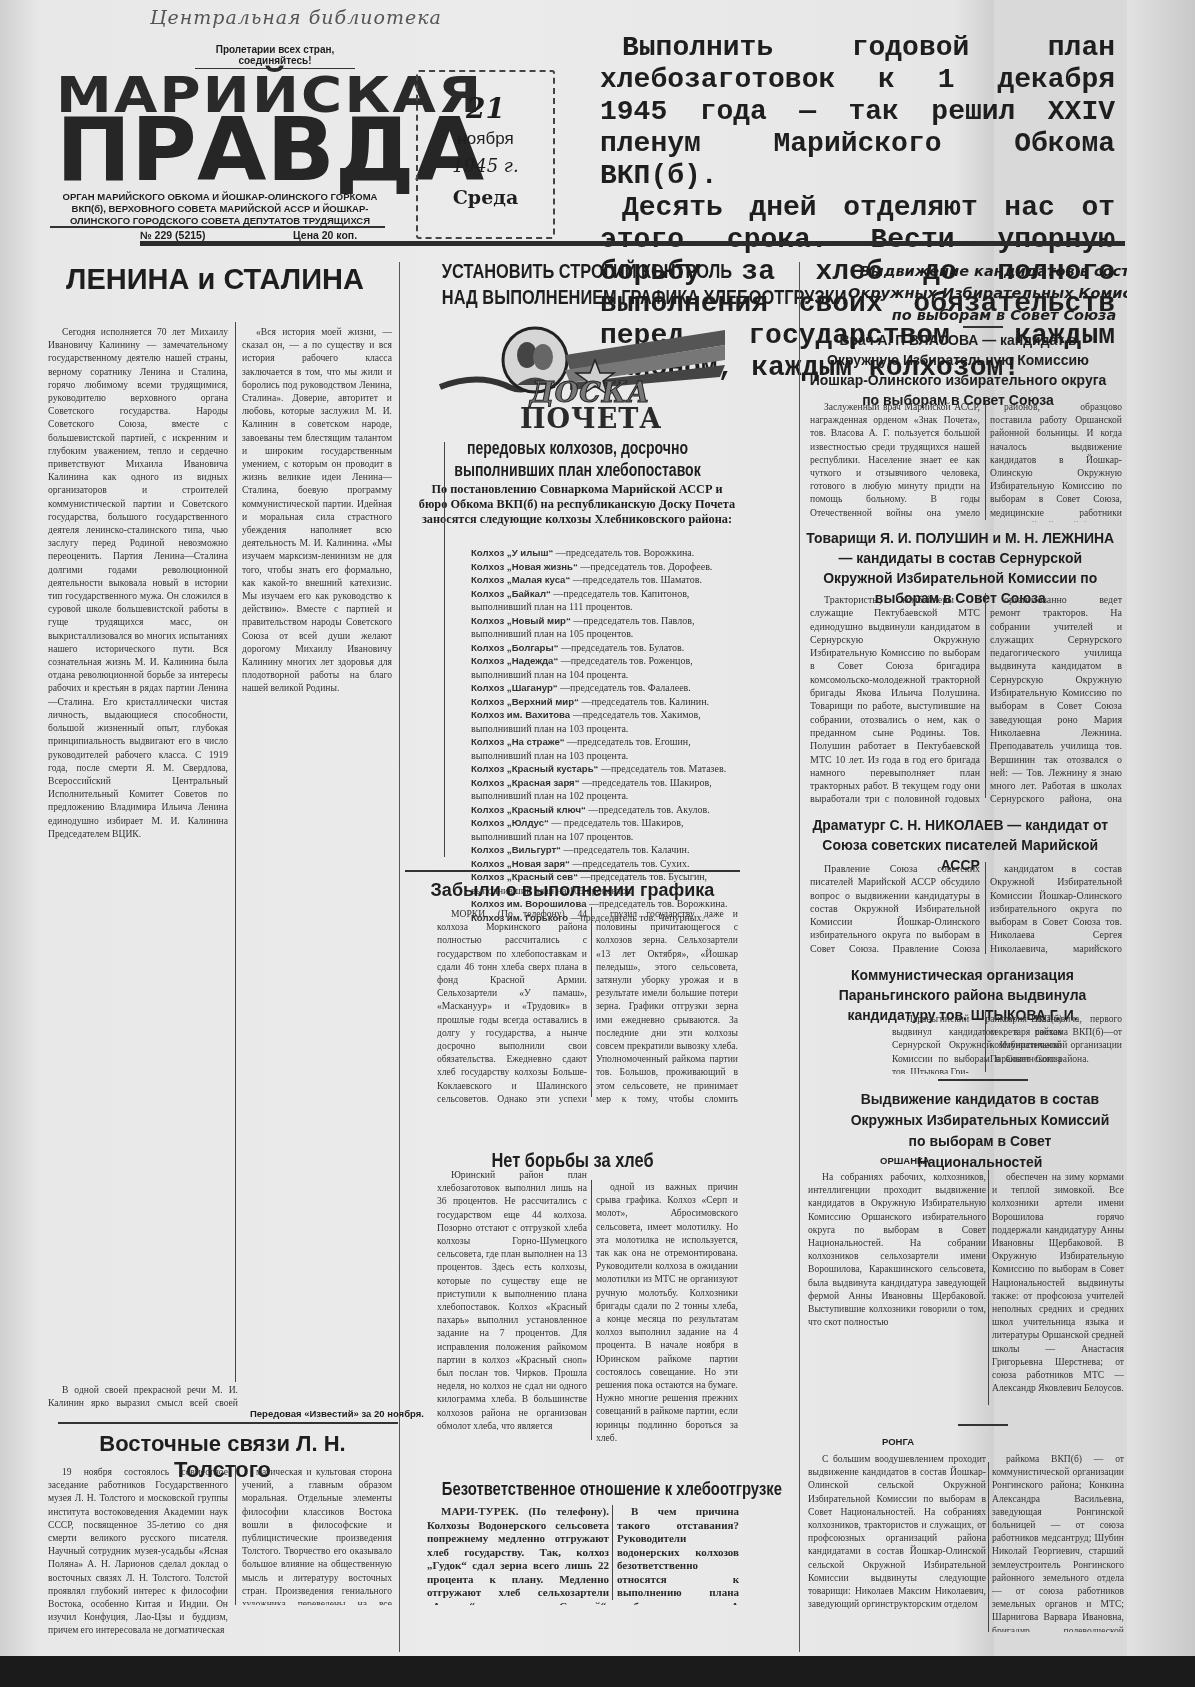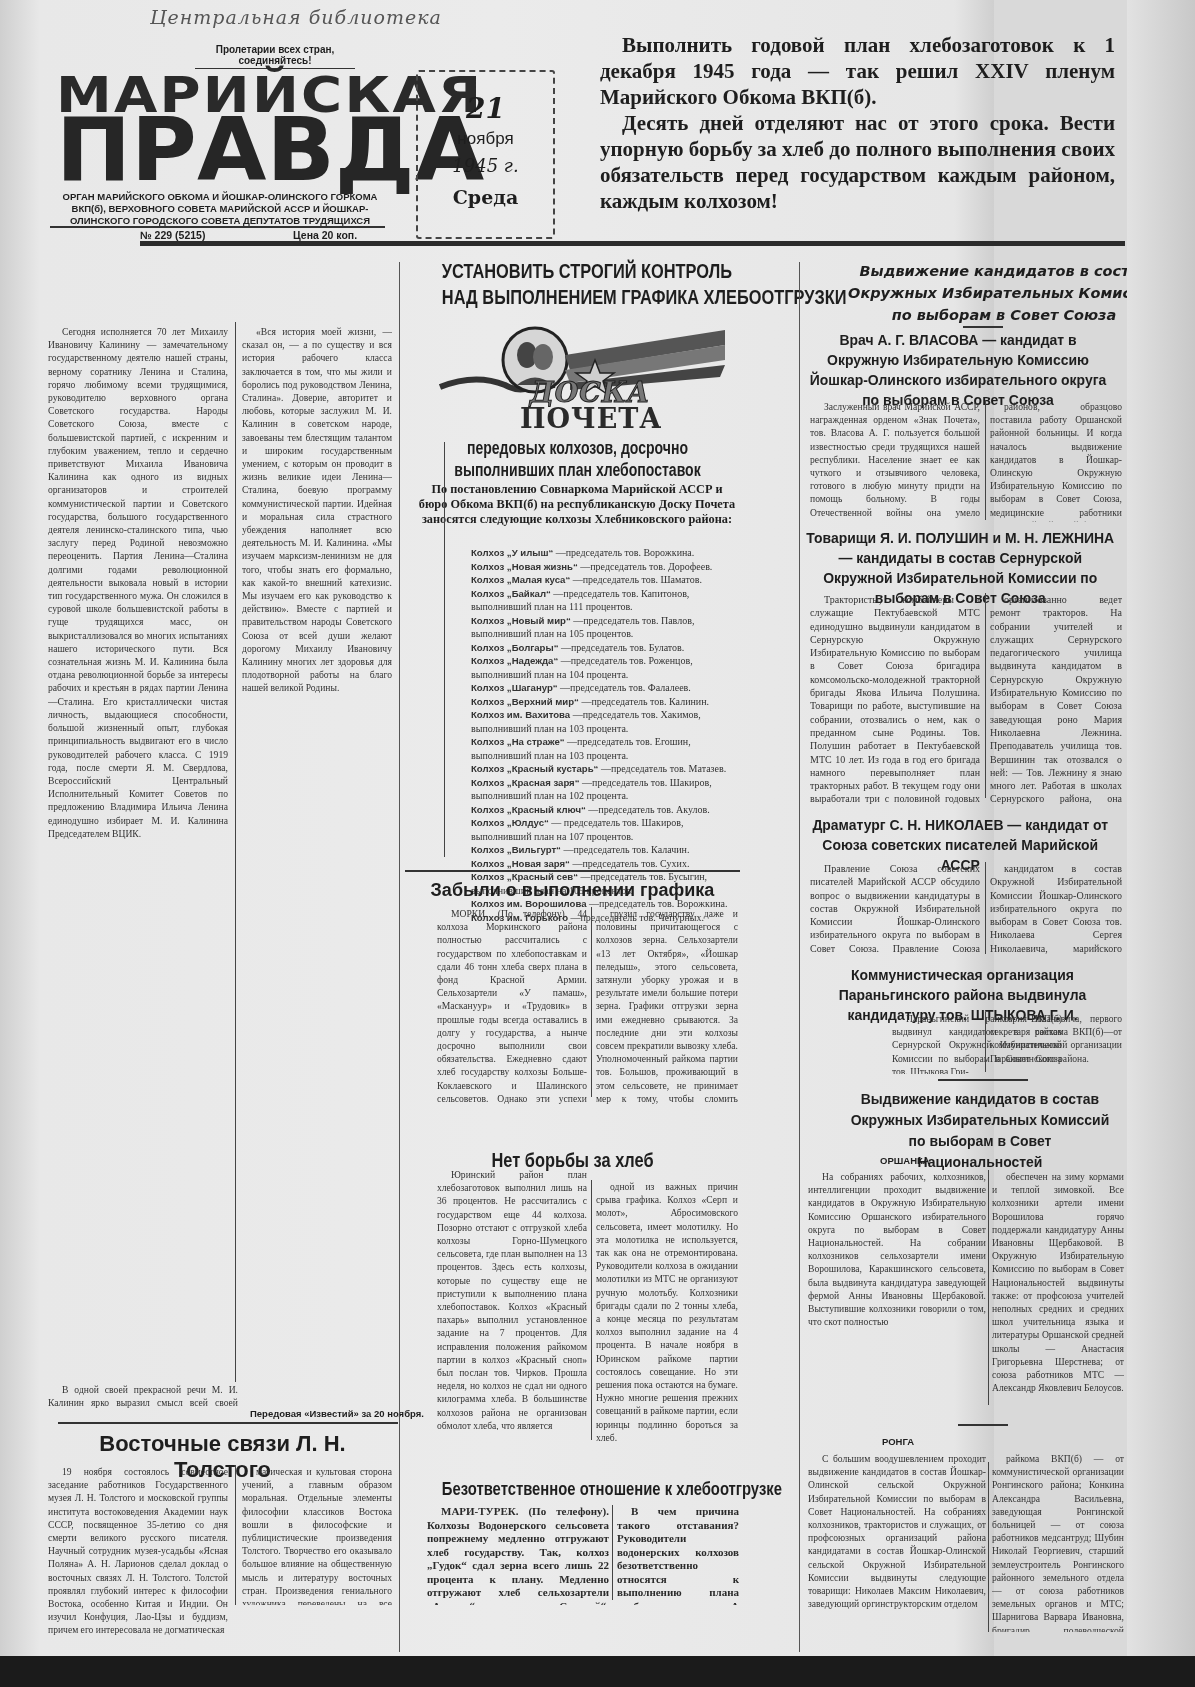--- a/index.html
+++ b/index.html
@@ -12,21 +12,21 @@
   .mast2{left:56px;top:106px;font-family:"DejaVu Sans",sans-serif;font-weight:900;font-size:88px;letter-spacing:0px;color:#262626;transform:scaleX(1.02);transform-origin:left;line-height:1;}
   .organ{left:55px;top:191px;width:330px;text-align:center;font-family:"Liberation Sans",sans-serif;font-weight:bold;font-size:9.5px;line-height:12px;}
   .rule{background:#333;}
   .issue{left:140px;top:229px;font-family:"Liberation Sans",sans-serif;font-weight:bold;font-size:10.5px;}
   .price{left:293px;top:229px;font-family:"Liberation Sans",sans-serif;font-weight:bold;font-size:10.5px;}
   .datebox{left:416px;top:70px;width:135px;height:165px;border:2px dashed #444;border-radius:3px;text-align:center;}
   .datebox .d{font-style:italic;font-weight:bold;font-size:28px;margin-top:20px;}
   .datebox .m{font-family:"Liberation Sans",sans-serif;font-size:17px;margin-top:4px;}
   .datebox .y{font-style:italic;font-size:18px;margin-top:6px;}
   .datebox .w{font-weight:bold;font-size:19px;margin-top:10px;}
-  .lead{left:600px;top:32px;width:515px;font-family:Liberation Serif, serif;font-weight:bold;font-size:21px;line-height:26px;text-align:justify;}
+  .lead{left:600px;top:32px;width:515px;font-family:Liberation Mono, monospace;font-weight:bold;font-size:28px;line-height:32px;text-align:justify;}
   .lead p{margin:0;text-indent:22px;}
   .toprule{left:0;top:218px;width:1125px;height:6px;background:#2b2b2b;}
   .h-cond{font-family:"Liberation Sans",sans-serif;font-weight:bold;transform:scaleX(0.78);transform-origin:center;white-space:nowrap;}
   .center{text-align:center;}
   .col{font-family:"Liberation Serif",serif;font-size:9.6px;line-height:13.2px;text-align:justify;color:#333;overflow:hidden;}
   .col p{margin:0;text-indent:14px;}
   .vrule{width:1px;background:#444;}
   .hr{height:1.5px;background:#333;}
   .dosk{font-family:"Liberation Serif",serif;font-size:10px;line-height:13.5px;color:#333;}
   .dosk b{font-family:"Liberation Sans",sans-serif;font-size:9.6px;}
@@ -55,20 +55,21 @@
   </div>
 
   <div class="abs lead">
     <p>Выполнить годовой план хлебозаготовок к 1 декабря 1945 года — так решил XXIV пленум Марийского Обкома ВКП(б).</p>
     <p>Десять дней отделяют нас от этого срока. Вести упорную борьбу за хлеб до полного выполнения своих обязательств перед государством каждым районом, каждым колхозом!</p>
   </div>
 
   <div class="abs toprule" style="top:241px;height:5px;left:140px;width:985px;"></div>
 
   <div class="abs" style="left:50px;top:262px;width:330px;">
+    <div class="center" style="font-family:'Liberation Sans',sans-serif;font-weight:bold;font-size:29px;line-height:34px;">ЛЕНИНА и СТАЛИНА</div>
   </div>
   <div class="abs col" style="left:48px;top:325px;width:180px;height:1050px;">
     <p>Сегодня исполняется 70 лет Михаилу Ивановичу Калинину — замечательному государственному деятелю нашей страны, верному соратнику Ленина и Сталина, горячо любимому всеми трудящимися, руководителю верховного органа Советского государства. Народы Советского Союза, вместе с большевистской партией, с искренним и глубоким уважением, тепло и сердечно приветствуют Михаила Ивановича Калинина как одного из видных организаторов и строителей коммунистической партии и Советского государства, большого государственного деятеля ленинско-сталинского типа, чью заслугу перед Родиной невозможно переоценить. Партия Ленина—Сталина долгими годами революционной деятельности выковала новый в истории тип государственного мужа. Он сложился в суровой школе большевистской работы в гуще трудящихся масс, он выкристаллизовался во многих испытаниях нашего исторического пути. Вся сознательная жизнь М. И. Калинина была отдана революционной борьбе за интересы рабочих и крестьян в рядах партии Ленина—Сталина. Его кристаллически чистая личность, выдающиеся способности, большой жизненный опыт, глубокая принципиальность выдвигают его в число руководителей рабочего класса. С 1919 года, после смерти Я. М. Свердлова, Всероссийский Центральный Исполнительный Комитет Советов по предложению Владимира Ильича Ленина единодушно избирает М. И. Калинина Председателем ВЦИК.</p>
   </div>
   <div class="abs vrule" style="left:235px;top:322px;height:1060px;"></div>
   <div class="abs col" style="left:242px;top:325px;width:150px;height:1050px;">
     <p>«Вся история моей жизни, — сказал он, — а по существу и вся история рабочего класса заключается в том, что мы жили и боролись под руководством Ленина, Сталина». Доверие, авторитет и любовь, которые заслужил М. И. Калинин в советском народе, завоеваны тем блестящим талантом и широким государственным умением, с которым он проводит в жизнь великие идеи Ленина—Сталина, боевую программу коммунистической партии. Идейная и моральная сила страстного убеждения наполняет всю деятельность М. И. Калинина. «Мы изучаем марксизм-ленинизм не для того, чтобы знать его формально, как какой-то внешний катехизис. Мы изучаем его как руководство к действию». Вместе с партией и правительством народы Советского Союза от всей души желают дорогому Михаилу Ивановичу Калинину многих лет здоровья для плодотворной работы на благо нашей великой Родины.</p>
   </div>
   <div class="abs col" style="left:48px;top:1383px;width:190px;height:30px;">
     <p>В одной своей прекрасной речи М. И. Калинин ярко выразил смысл всей своей жизни в очень коротких словах:</p>

